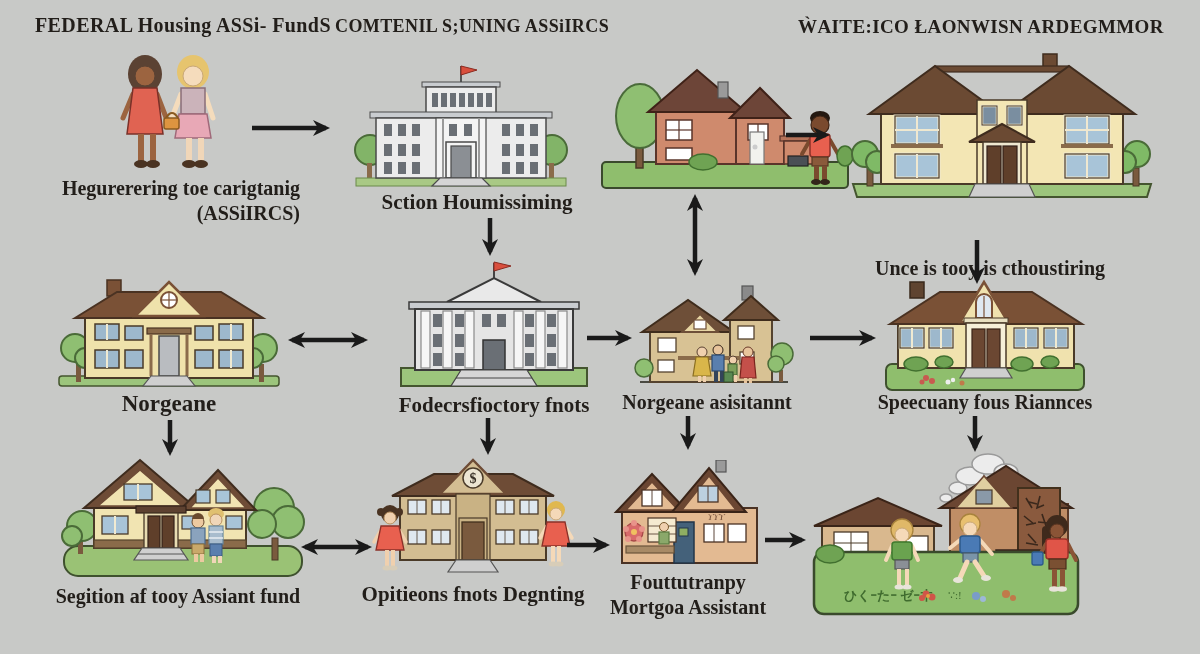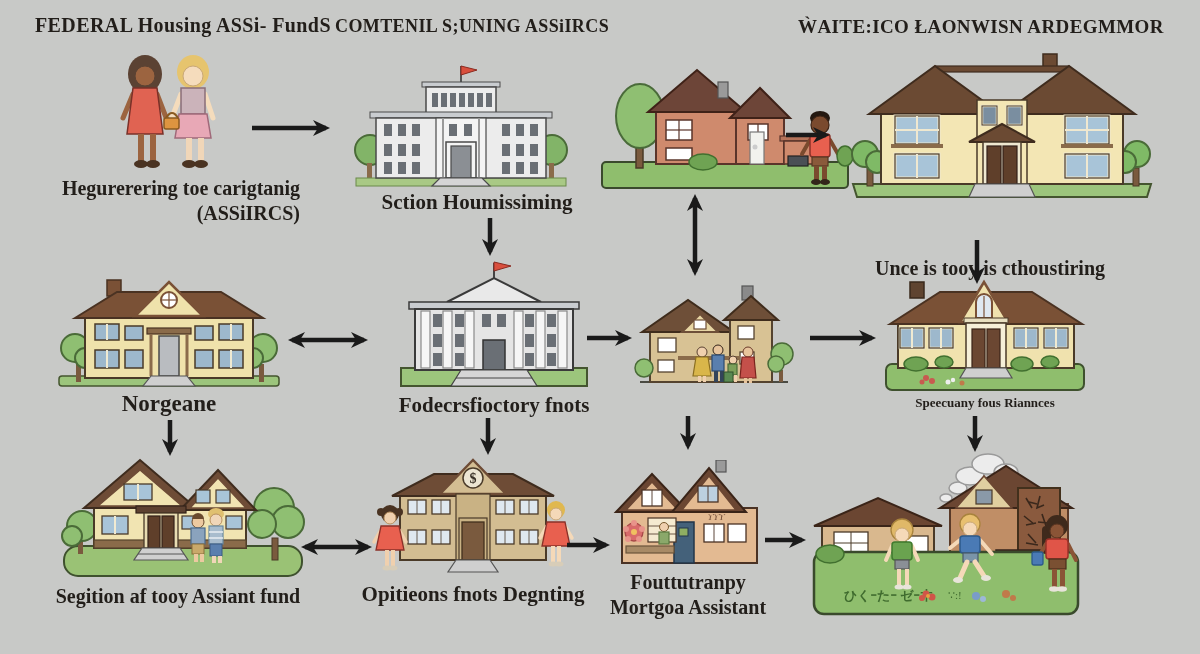--- a/index.html
+++ b/index.html
@@ -356,20 +356,21 @@
           <rect x="119" y="98" width="3" height="5" fill="#e8c49c"></rect>
       </g>
       <g>
         <circle cx="14" cy="88" r="9" fill="#8fbf72" stroke="#4a6b38" stroke-width="1.5"></circle>
         <rect x="149" y="90" width="4" height="12" fill="#7a5a3e"></rect>
         <circle cx="152" cy="74" r="11" fill="#8fbf72" stroke="#4a6b38" stroke-width="1.5"></circle>
         <circle cx="146" cy="84" r="8" fill="#8fbf72" stroke="#4a6b38" stroke-width="1.5"></circle>
       </g>
     </svg>
   </div>
+  <div class="cap" style="left:612px;top:390px;width:190px;font-size:20px;">Norgeane asisitannt</div>
 
   <div class="node" style="left:882px;top:266px;">
     <svg width="208" height="130" viewBox="0 0 208 130">
       <rect x="4" y="98" width="198" height="26" rx="6" fill="#8fbe6d" stroke="#3f512e" stroke-width="2"></rect>
       <g>
         <rect x="28" y="16" width="14" height="16" fill="#5f4430" stroke="#3a2a1c" stroke-width="1.5"></rect>
         <rect x="16" y="56" width="176" height="46" fill="#f0e2ae" stroke="#4a3a28" stroke-width="2"></rect>
         <path d="M8,58 L58,26 L150,26 L200,58 Z" fill="#7a5136" stroke="#4a3222" stroke-width="2"></path>
         <path d="M78,56 L102,16 L126,56 Z" fill="#f0e2ae" stroke="#7a5136" stroke-width="2.5"></path>
         <path d="M94,52 L94,36 A8 8 0 0 1 110,36 L110,52 Z" fill="#dfe8f0" stroke="#7a5136" stroke-width="2"></path>
@@ -403,21 +404,21 @@
       <g>
         <circle cx="44" cy="112" r="3" fill="#c85a50"></circle>
           <circle cx="50" cy="115" r="3" fill="#c85a50"></circle>
           <circle cx="40" cy="116" r="2.5" fill="#c85a50"></circle>
         <circle cx="66" cy="116" r="2.5" fill="#eeeeee"></circle>
           <circle cx="71" cy="114" r="2.2" fill="#eeeeee"></circle>
         <circle cx="80" cy="117" r="2.5" fill="#c07a4a"></circle>
       </g>
     </svg>
   </div>
-  <div class="cap" style="left:875px;top:390px;width:220px;font-size:13px;">Speecuany fous Riannces</div>
+  <div class="cap" style="left:875px;top:390px;width:220px;font-size:20px;">Speecuany fous Riannces</div>
 
   <div class="node" style="left:58px;top:446px;">
     <svg width="250" height="136" viewBox="0 0 250 136">
       <rect x="6" y="100" width="238" height="30" rx="14" fill="#9ac275" stroke="#3f512e" stroke-width="2"></rect>
       <g>
         <rect x="20" y="94" width="5" height="14" fill="#7a5a3e"></rect>
         <circle cx="24" cy="80" r="15" fill="#8fbf72" stroke="#4a6b38" stroke-width="2"></circle>
         <circle cx="14" cy="90" r="10" fill="#8fbf72" stroke="#4a6b38" stroke-width="2"></circle>
         <rect x="214" y="92" width="6" height="22" fill="#7a5a3e" stroke="#4a3a26"></rect>
         <circle cx="216" cy="62" r="20" fill="#8fbf72" stroke="#4a6b38" stroke-width="2"></circle>

